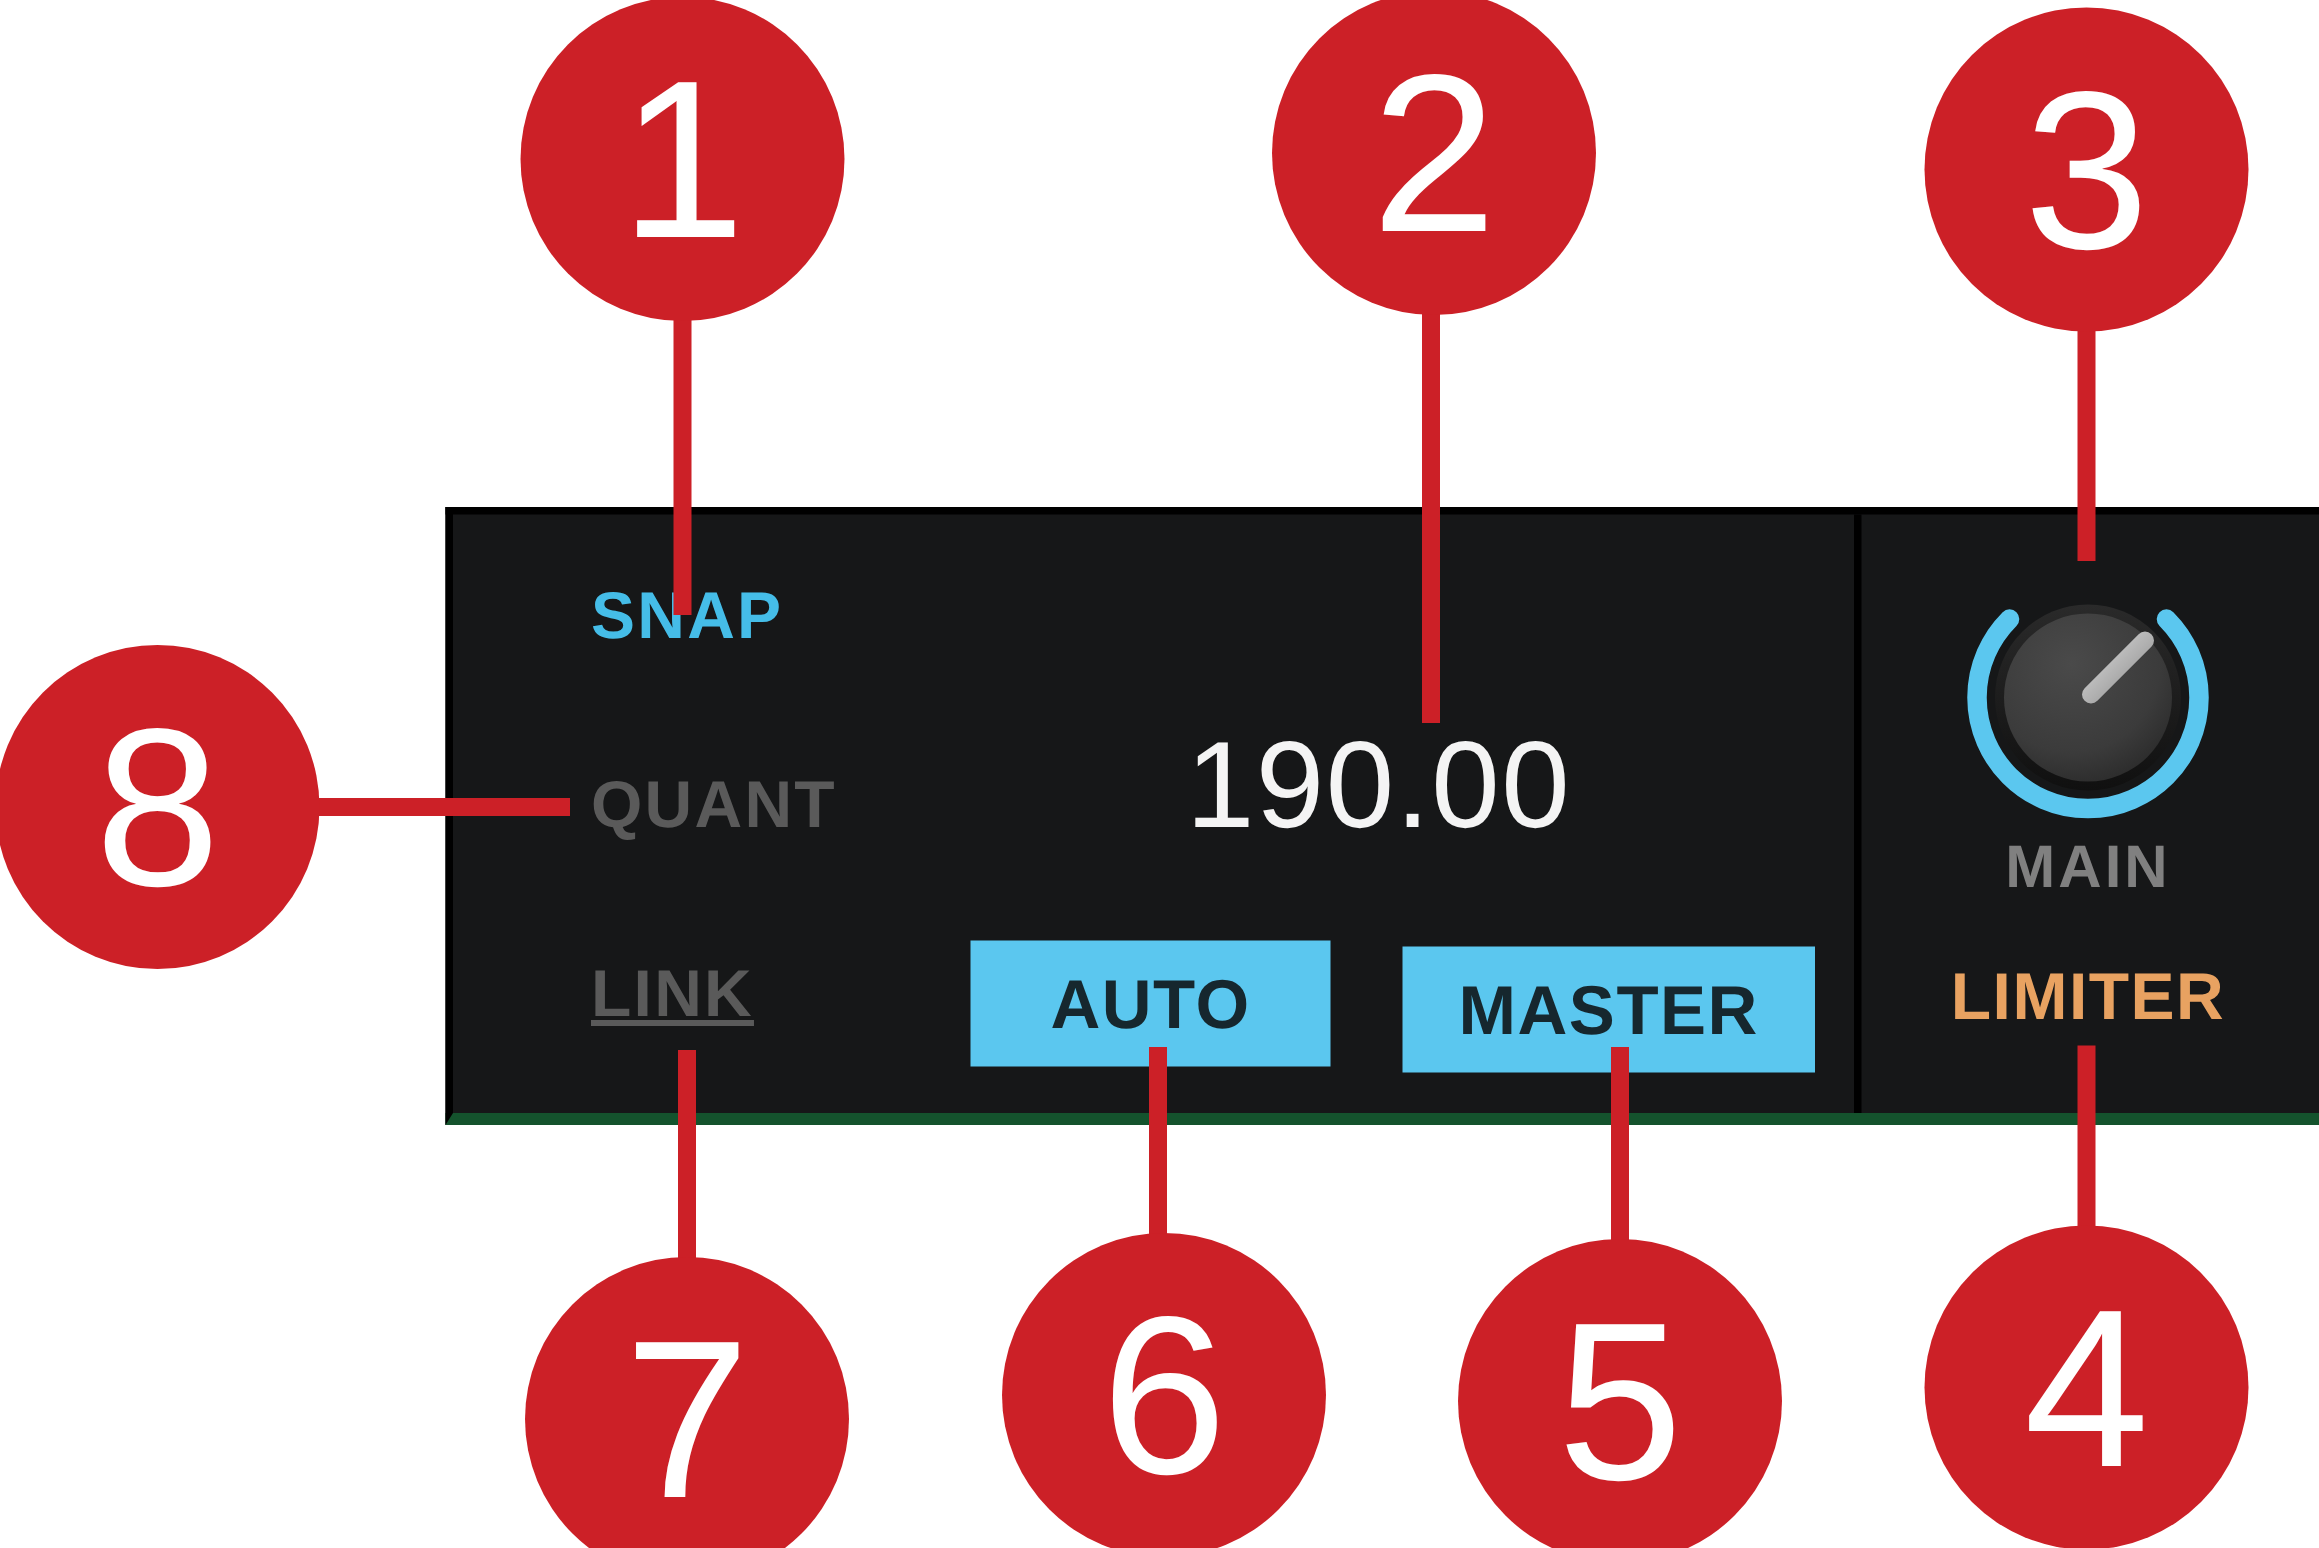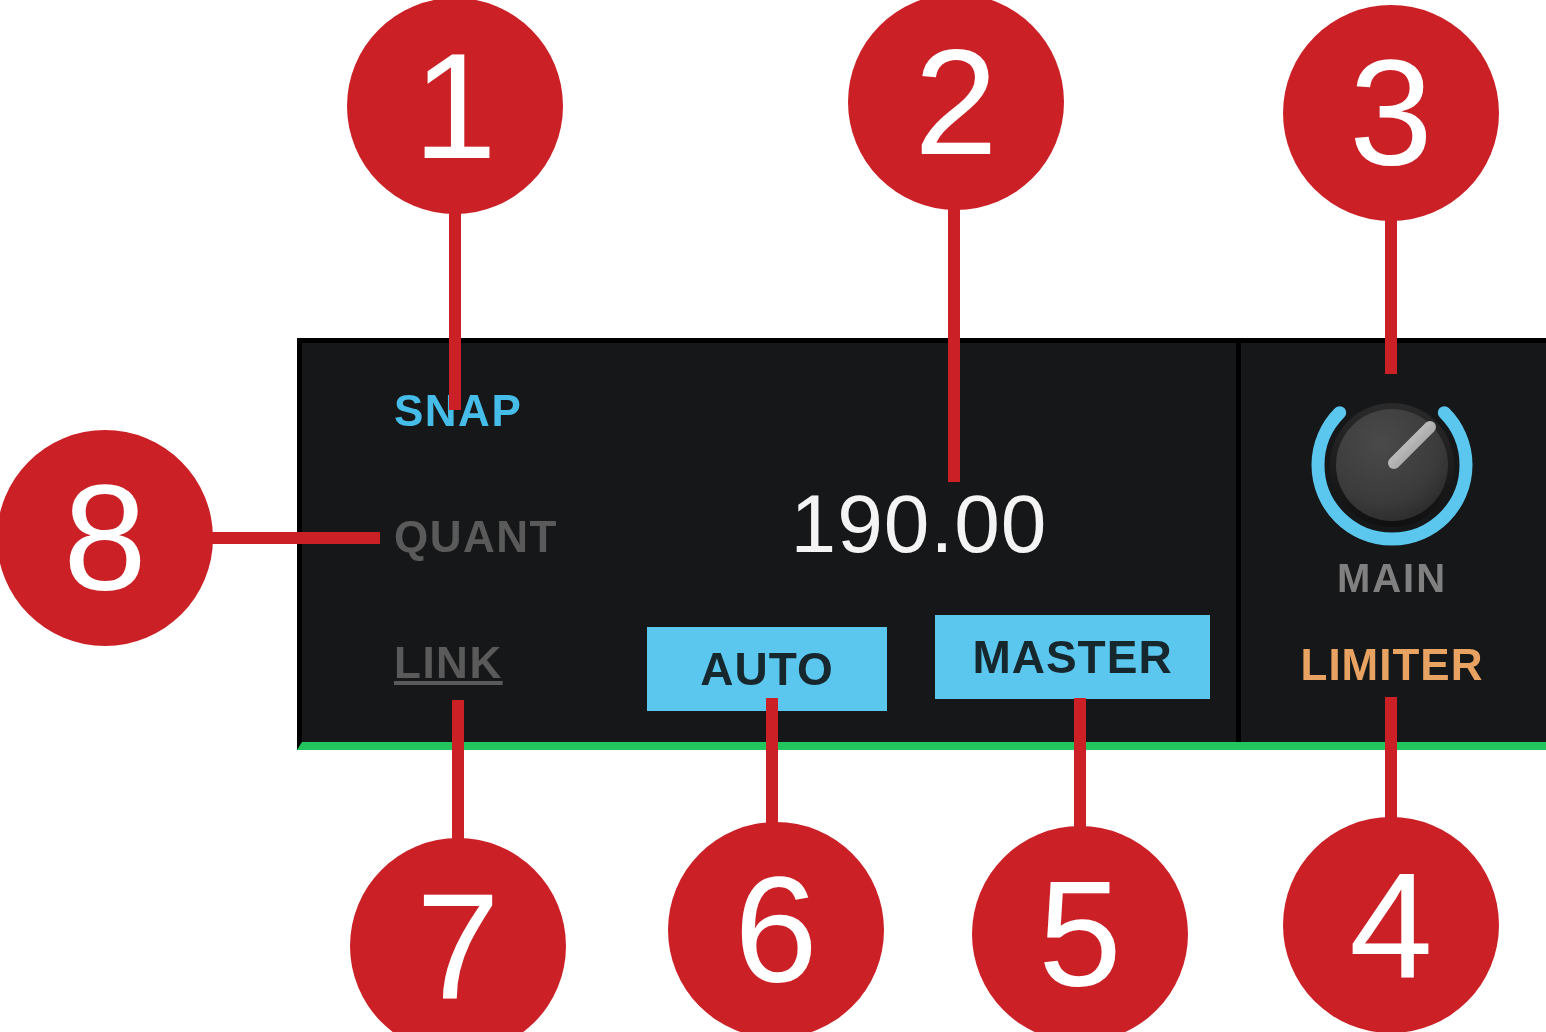--- a/index.html
+++ b/index.html
@@ -23,21 +23,21 @@
   #panel {
     position: absolute;
     left: 297px;
     top: 338px;
     width: 1249px;
     height: 412px;
     background: #000000;
     box-sizing: border-box;
     border-top: 5px solid #000000;
     border-left: 5px solid #000000;
-    border-bottom: 8px solid #22c55e;
+    border-bottom: 8px solid #14532d;
   }
   #panel-inner {
     position: absolute;
     inset: 0;
     background: #161718;
   }
 
   
   .panel-divider {
     position: absolute;
@@ -88,21 +88,21 @@
     font-weight: 700;
     letter-spacing: 1px;
     display: flex;
     align-items: center;
     justify-content: center;
     box-sizing: border-box;
     font-family: "Liberation Sans", sans-serif;
     cursor: pointer;
   }
   #btn-auto   { left: 345px; top: 284px; width: 240px; }
-  #btn-master { left: 633px; top: 272px; width: 275px; }
+  #btn-master { left: 633px; top: 288px; width: 275px; }
 
   
   #knob-wrap {
     position: absolute;
     left: 1000px;
     top: 32px;
     width: 180px;
     height: 180px;
   }
   #knob-svg { display: block; width: 180px; height: 180px; }

